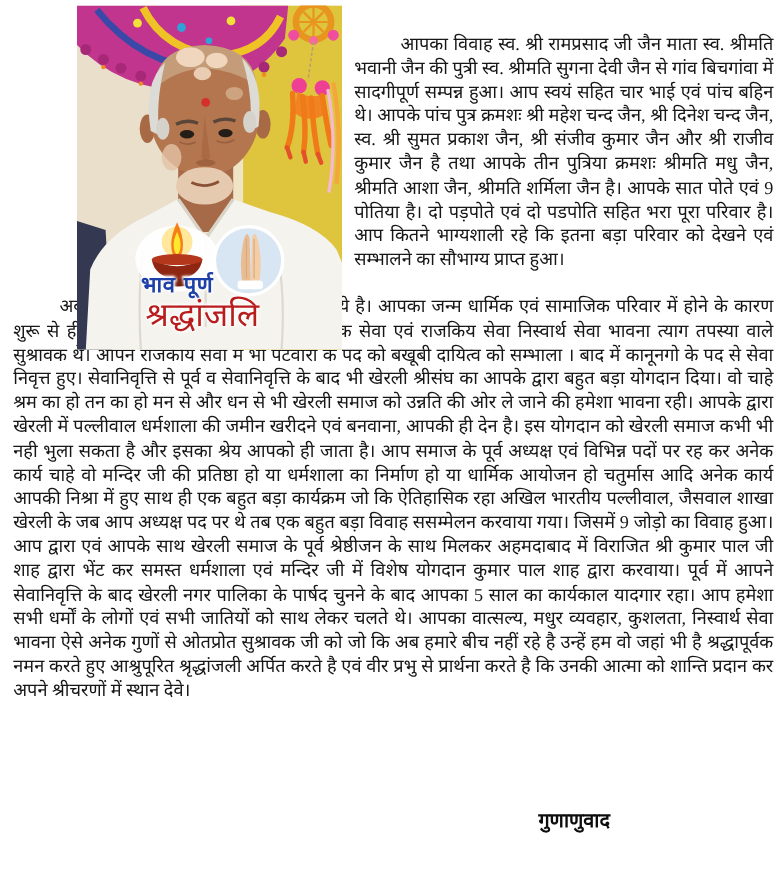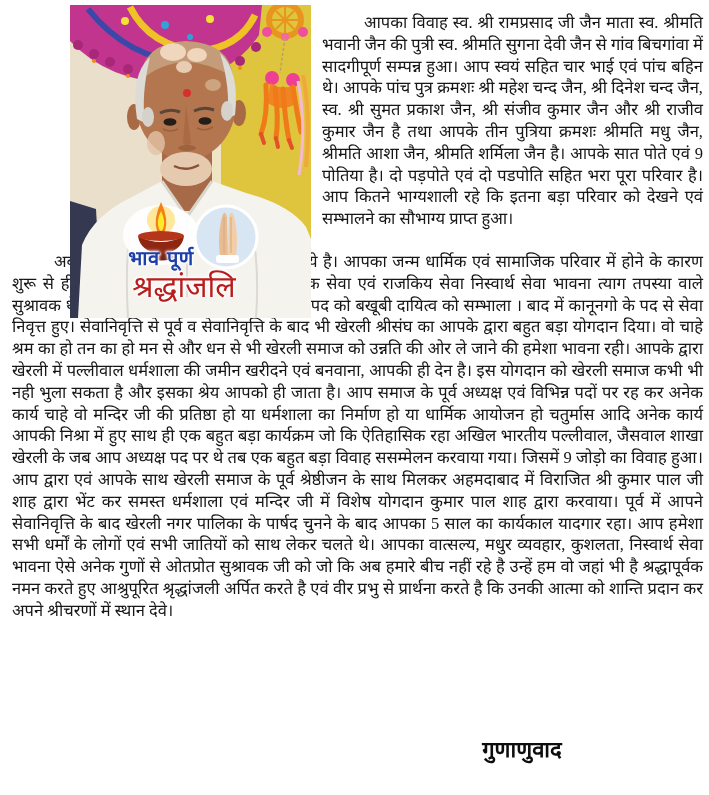--- a/index.html
+++ b/index.html
@@ -36,28 +36,28 @@
     font-family: "DejaVu Sans", sans-serif;
     text-shadow: 0 0 3px #fff, 0 0 6px #fff, 1px 1px 2px #fff, -1px -1px 2px #fff;
   }
   .para {
     margin: 0;
     text-align: justify;
     font-size: 16.5px;
     line-height: 21.8px;
     text-indent: 42px;
   }
-  .para-2 { margin-top: 7px; }
+  .para-2 { margin-top: 24px; }
   .para-full { clear: left; margin-top: 21px; }
   .signature {
     position: absolute;
     left: 388px; top: 733px; width: 268px;
     text-align: center;
     font-weight: bold;
-    font-size: 22px;
+    font-size: 18px;
     color: #0d0d0d;
     font-family: Liberation Sans, sans-serif;
   }
   .sig-line1 { margin-bottom: 10px; }
 </style>
 </head>
 <body>
 
 <div class="page">
 

